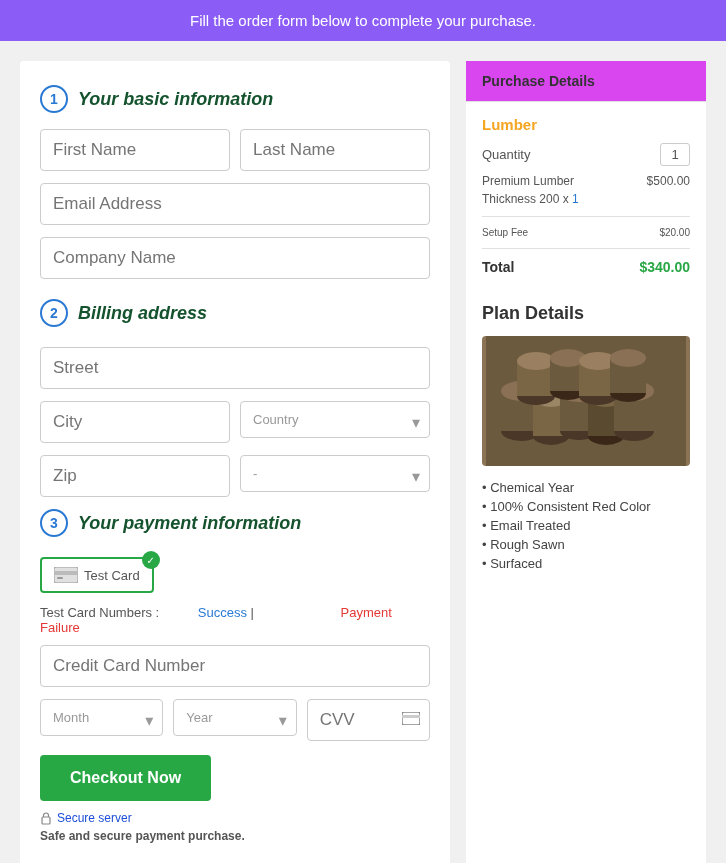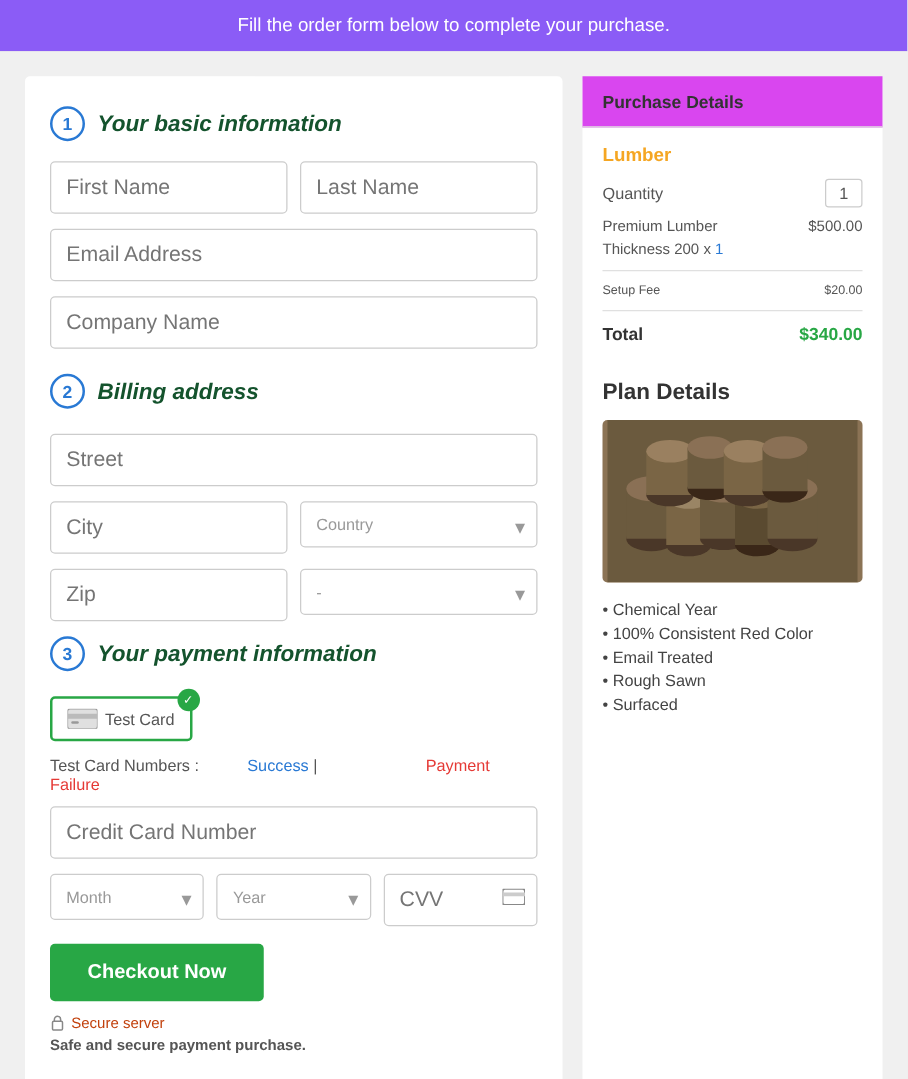--- a/index.html
+++ b/index.html
@@ -196,21 +196,21 @@
       font-weight: bold;
       cursor: pointer;
       margin-bottom: 10px;
       display: block;
     }
     .secure-server {
       display: flex;
       align-items: flex-end;
       gap: 5px;
       font-size: 12px;
-      color: #c2410c;
+      color: #1d4ed8;
       margin-bottom: 4px;
     }
     .safe-text {
       font-size: 12px;
       color: #555;
       font-weight: bold;
     }
 
     
     .purchase-details-header {

